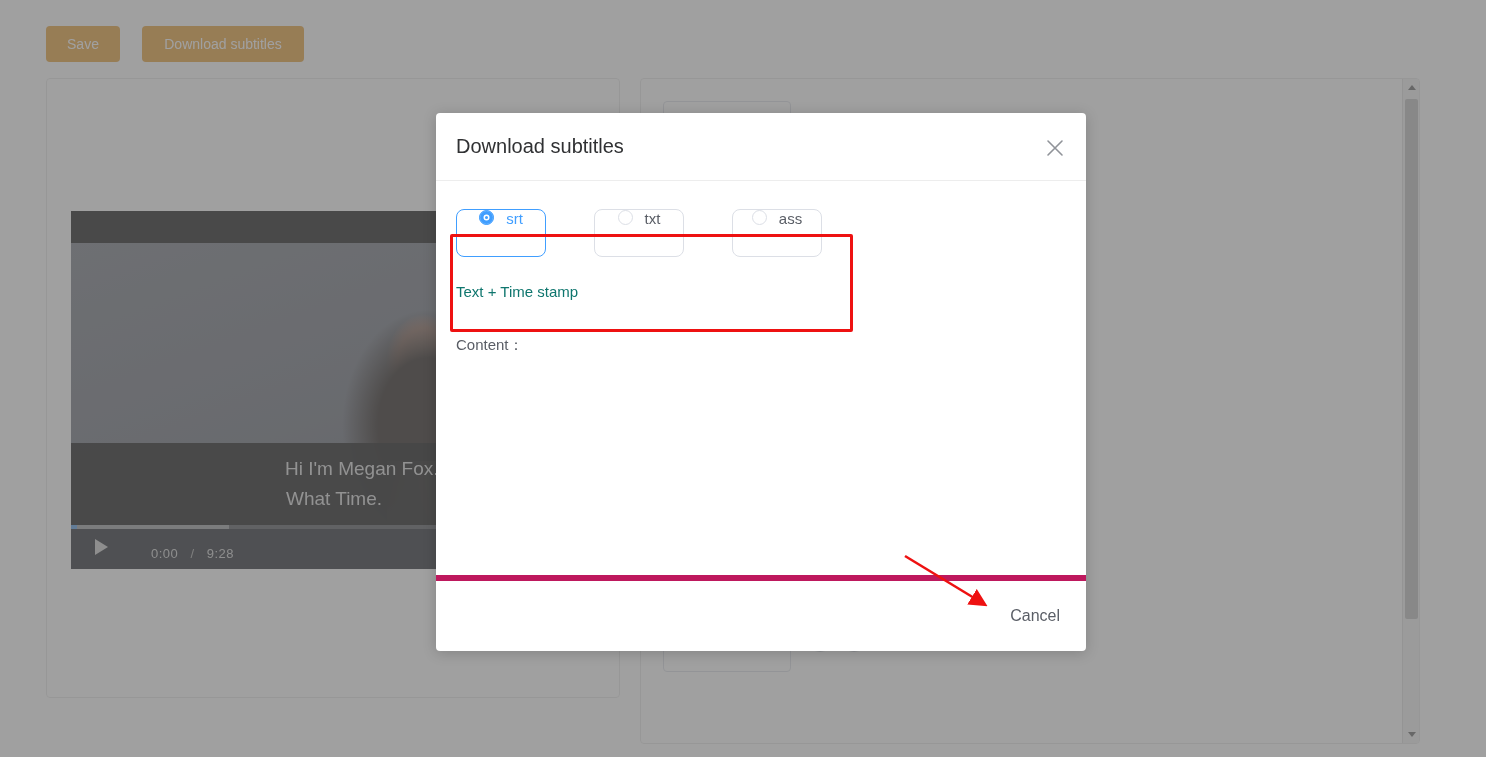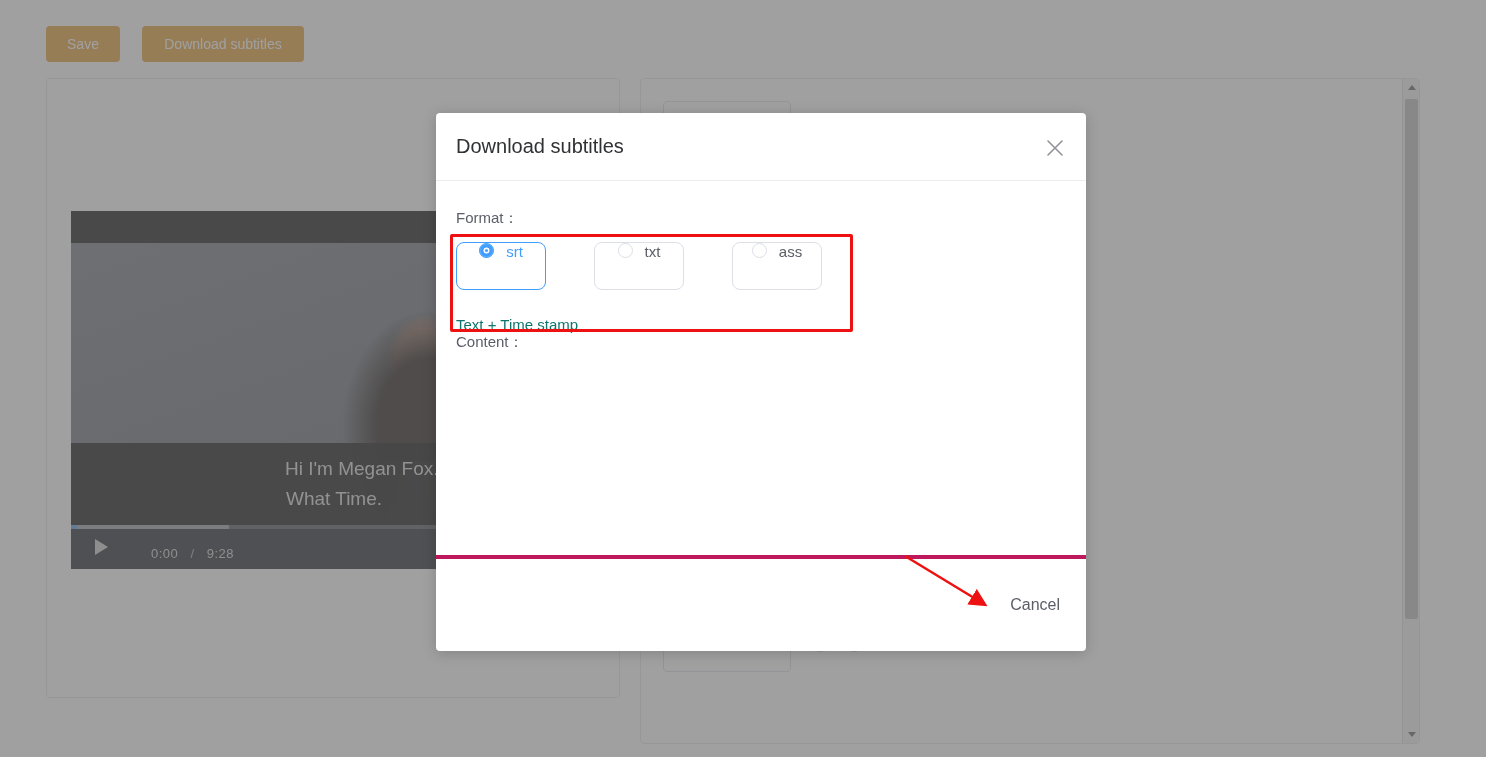--- a/index.html
+++ b/index.html
@@ -145,24 +145,24 @@
   .dot {
     width: 15px; height: 15px; border-radius: 50%; border: 1px solid #dcdfe6; background: #ffffff; flex: none;
   }
   .radio-card.selected .dot {
     background: #409eff; border-color: #409eff;
     box-shadow: inset 0 0 0 3.5px #409eff, inset 0 0 0 5px #ffffff;
   }
   .radio-card .lbl { font-size: 15px; color: #5a5e66; white-space: nowrap; }
   .radio-card.selected .lbl { color: #409eff; }
 
-  .content-section { }
+  .content-section { margin-top: 36px; }
 
   .modal-foot {
-    height: 96px; border-top: 4px solid #be185d;
+    height: 76px; border-top: 6px solid #be185d;
     display: flex; align-items: center; justify-content: flex-end; padding: 0 22px;
   }
   .btn-cancel {
     background: transparent; border: none; color: #5a5e66; font-size: 16px; cursor: pointer;
     font-family: "Liberation Sans", sans-serif; padding: 8px 4px;
   }
   .btn-download {
     background: #3b8ff5; border: none; color: #ffffff; font-size: 16px; cursor: pointer;
     font-family: "Liberation Sans", sans-serif; border-radius: 5px; padding: 0 26px; height: 42px;
   }
@@ -260,21 +260,20 @@
       <div class="modal-title">Download subtitles</div>
       <div class="modal-close">
         <svg width="22" height="22" viewBox="0 0 22 22" aria-hidden="true">
           <path d="M4 4 L18 18 M18 4 L4 18" stroke="#909399" stroke-width="1.6" fill="none" stroke-linecap="round"></path>
         </svg>
       </div>
     </div>
 
     <div class="modal-body">
 
-      <div class="field-label">Format：</div>
 
       <div class="radio-group">
         <div class="radio-card selected">
           <span class="dot"></span>
           <span class="lbl">srt</span>
         </div>
         <div class="radio-card">
           <span class="dot"></span>
           <span class="lbl">txt</span>
         </div>

